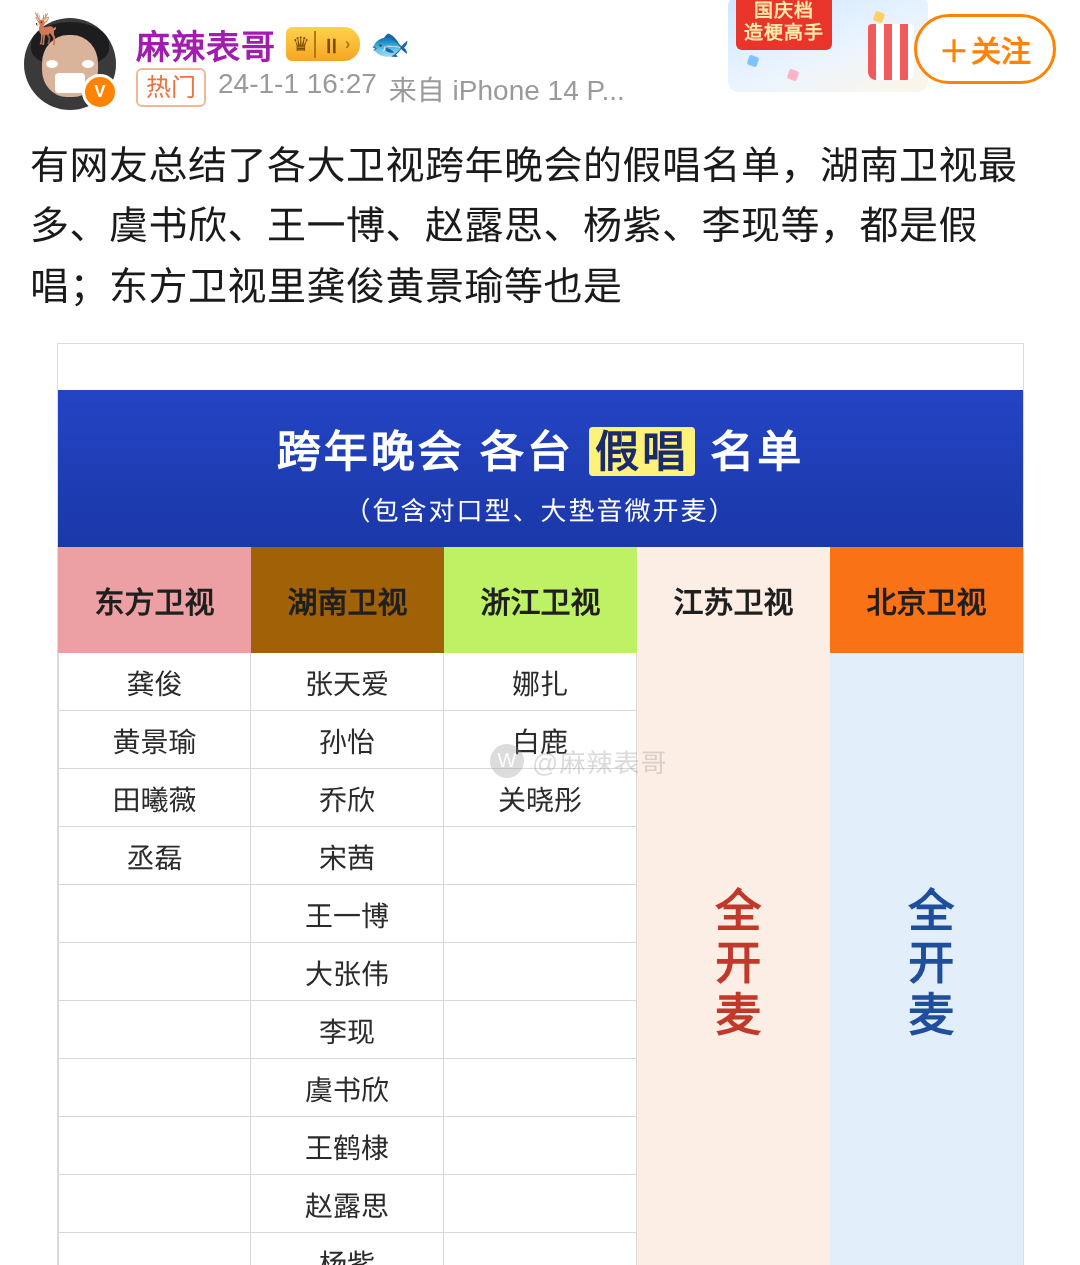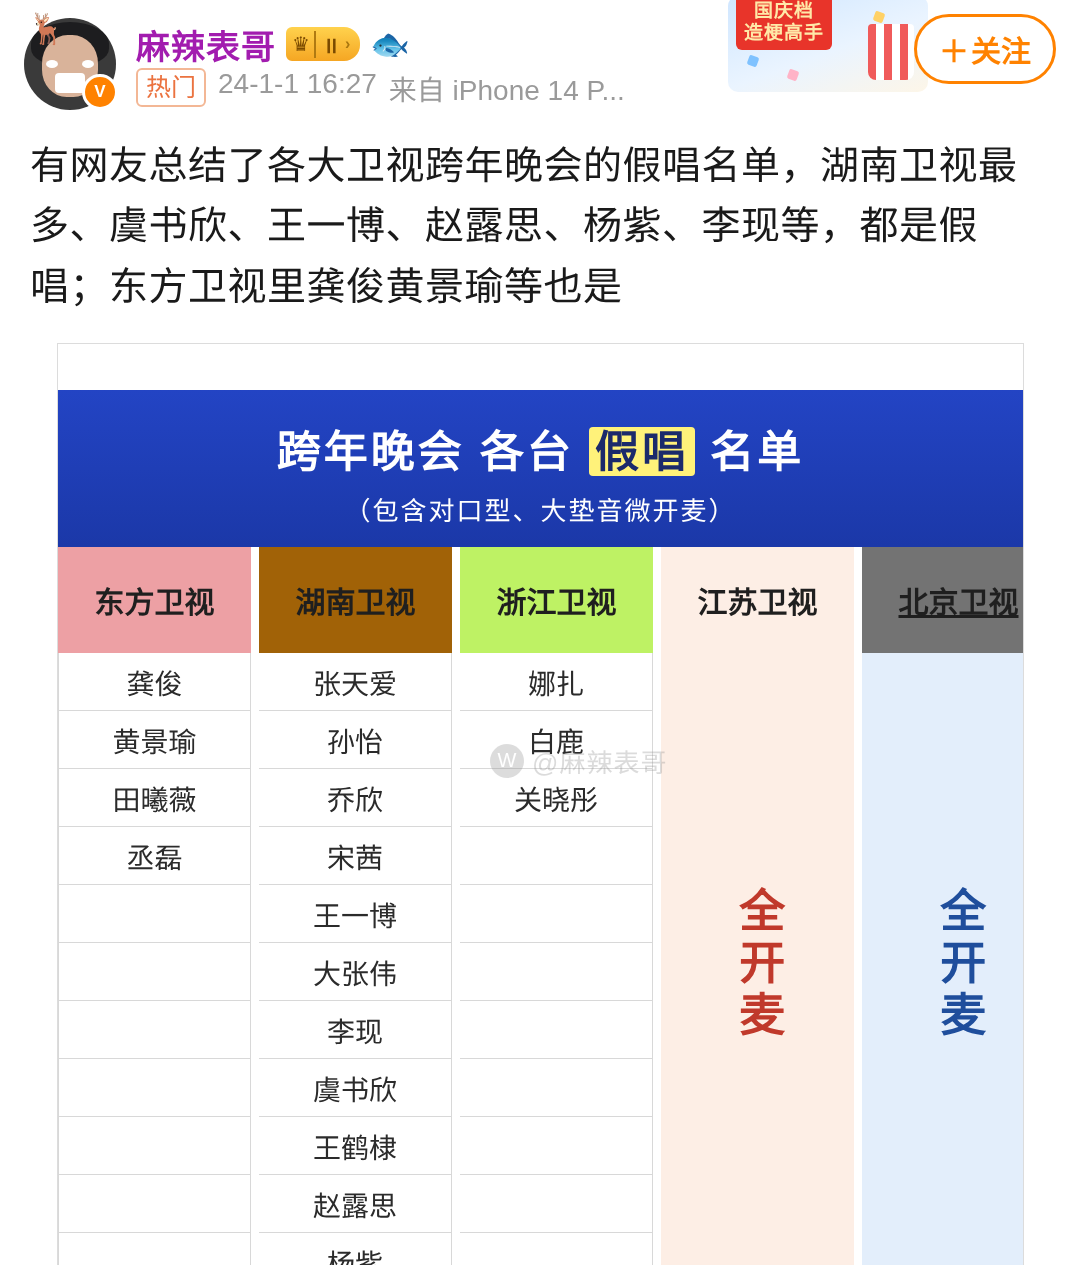--- a/index.html
+++ b/index.html
@@ -273,37 +273,36 @@
     margin-top: 10px;
     font-size: 26px;
     color: #ffffff;
     letter-spacing: 2px;
   }
 
   .grid {
     display: grid;
     grid-template-columns: 193px 193px 193px 193px 193px;
     position: relative;
-    gap: 8px;
   }
   .hcell {
     height: 106px;
     display: flex;
     align-items: center;
     justify-content: center;
     font-size: 30px;
     font-weight: bold;
     color: #1f1f1f;
     box-sizing: border-box;
   }
   .h0 { background: #eda0a4; }
   .h1 { background: #a16207; }
   .h2 { background: #bef264; }
   .h3 { background: #fdeee5; }
-  .h4 { background: #737373; text-decoration: underline; }
+  .h4 { background: #f97316; }
 
   .col-body {
     position: relative;
   }
   .cell {
     height: 58px;
     display: flex;
     align-items: center;
     justify-content: center;
     font-size: 28px;

